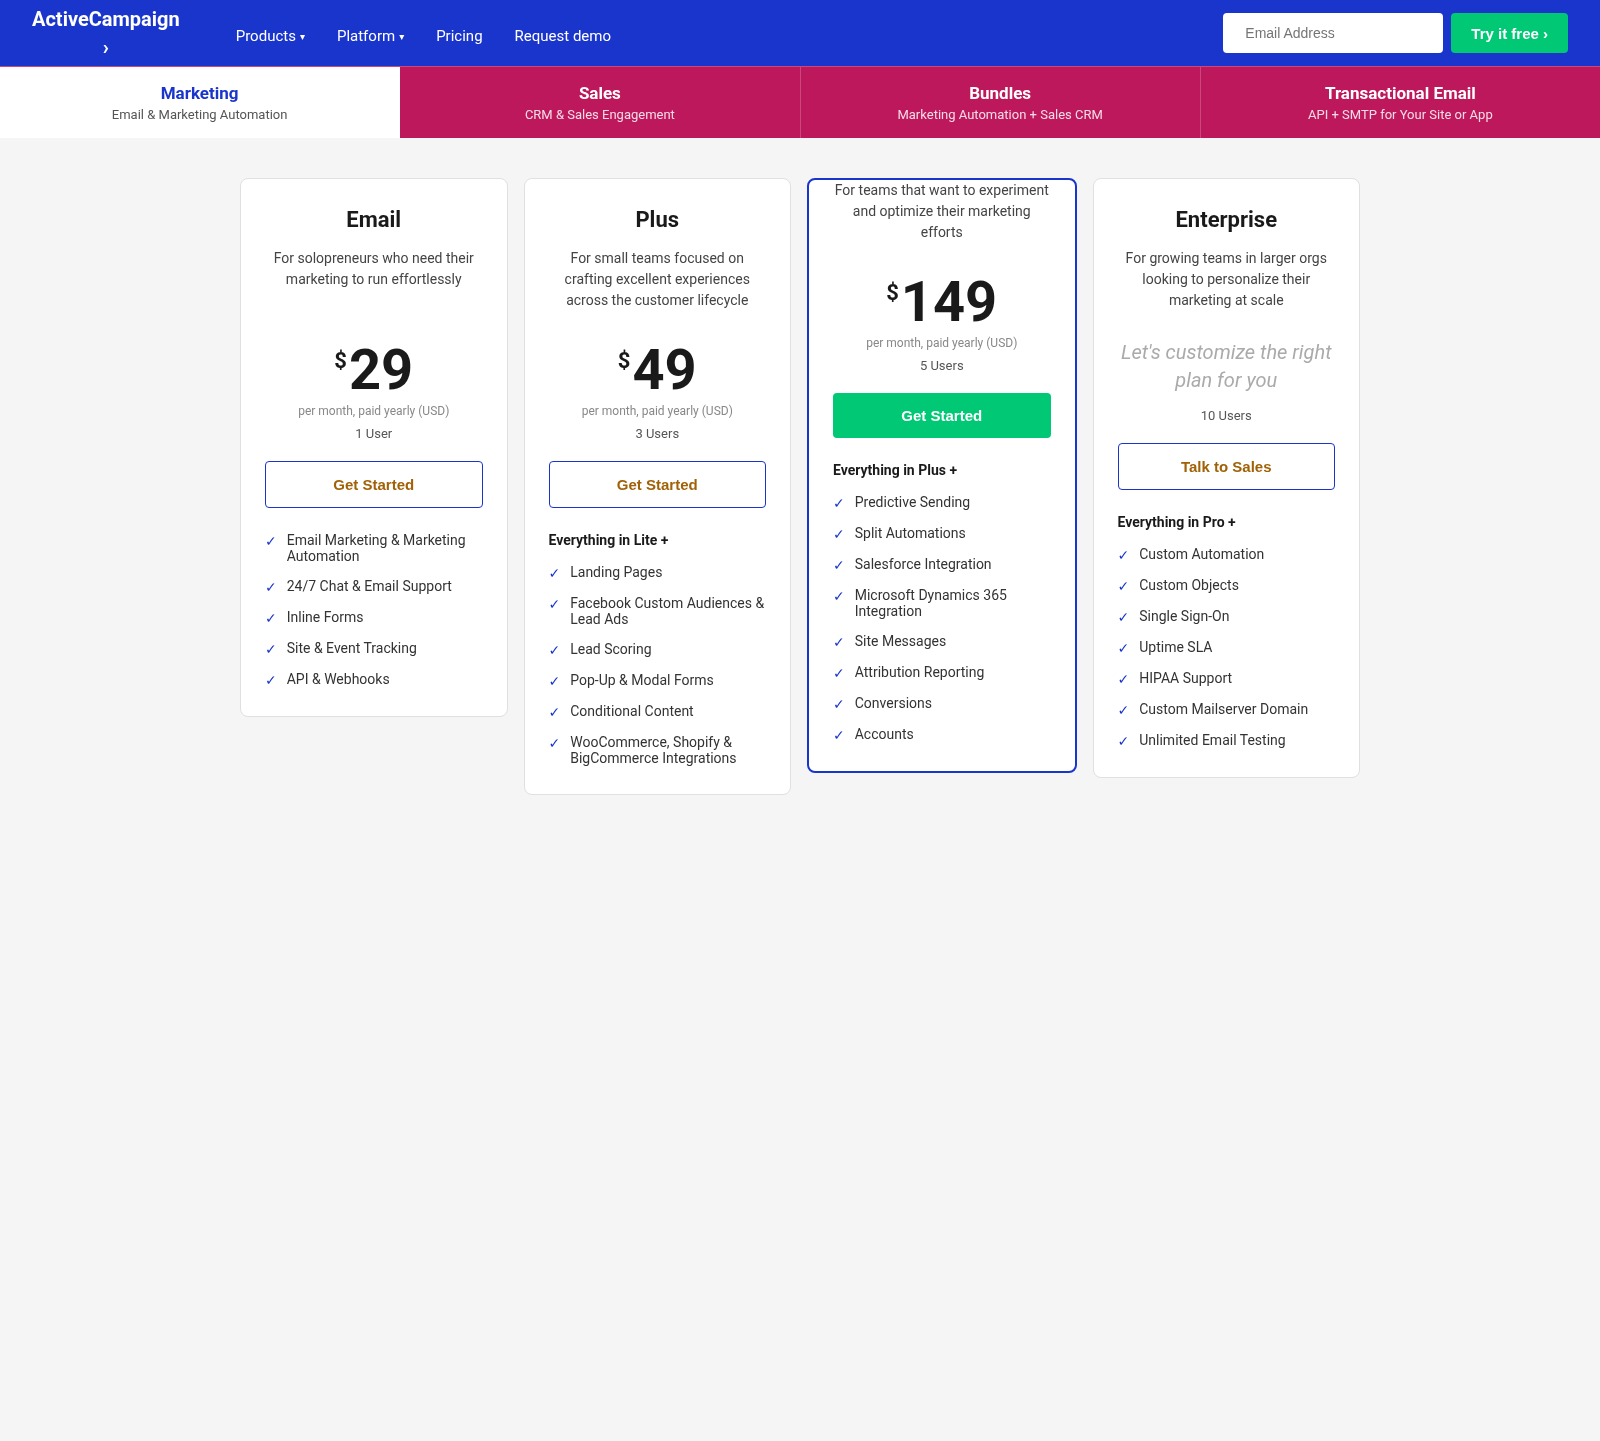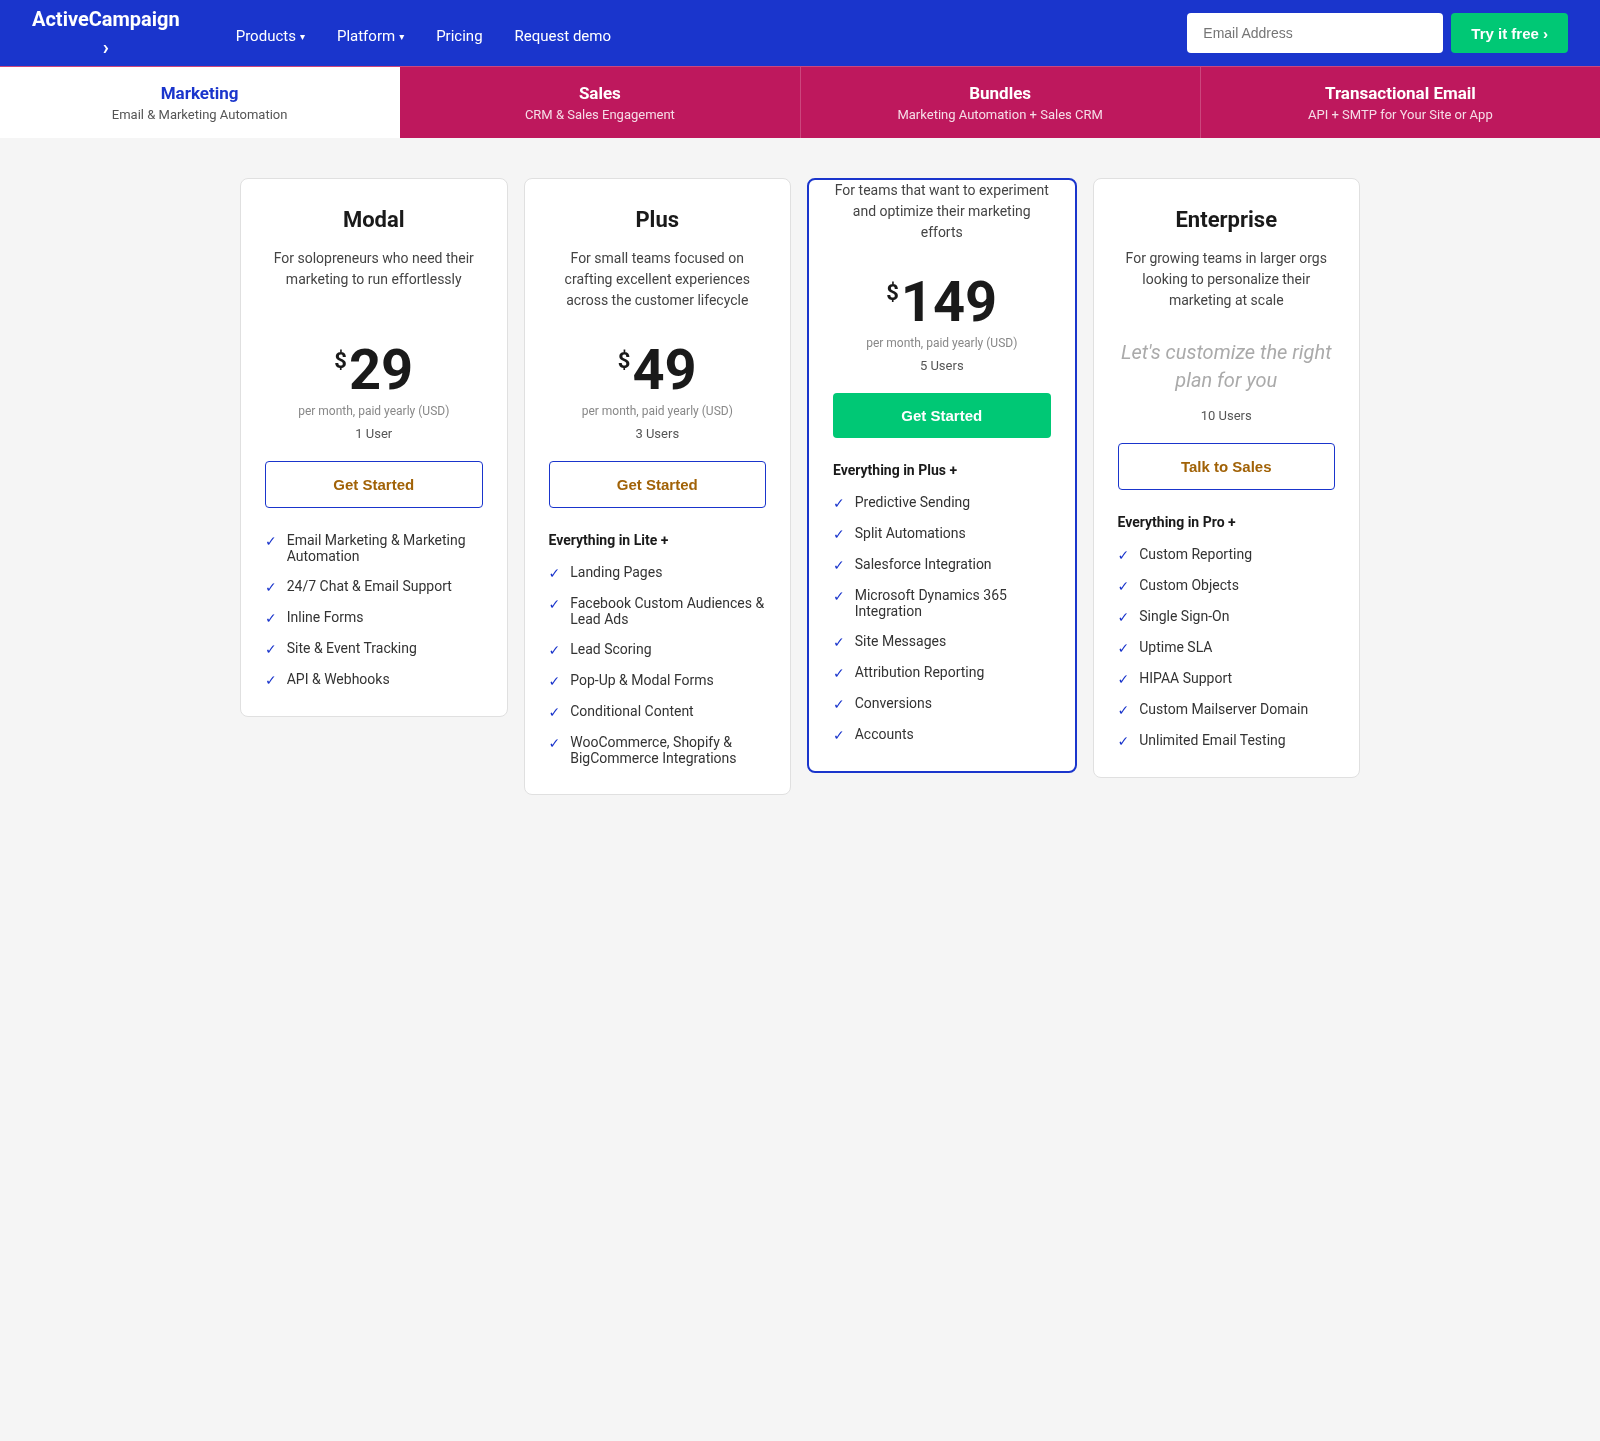--- a/index.html
+++ b/index.html
@@ -34,23 +34,23 @@
       display: flex; align-items: center; gap: 4px;
       text-decoration: none;
       border-radius: 4px;
     }
     .nav-link .chevron { font-size: 10px; }
     .nav-spacer { flex: 1; }
     .nav-email-input {
       height: 40px;
       border: none;
       border-radius: 4px;
-      padding: 0 16px;
+      padding: 0 22px;
       font-size: 14px;
-      width: 256px;
+      width: 220px;
       outline: none;
       background: white;
       color: #333;
     }
     .nav-try-btn {
       background: #00c875;
       color: white;
       border: none;
       border-radius: 4px;
       padding: 0 20px;
@@ -306,21 +306,21 @@
   <div class="cat-tab">
     <div class="cat-tab-title">Transactional Email</div>
     <div class="cat-tab-sub">API + SMTP for Your Site or App</div>
   </div>
 </div>
 
 <div class="main-content">
   <div class="pricing-row">
 
     <div class="pricing-card">
-      <div class="plan-name">Modal</div>
+      <div class="plan-name">Email</div>
       <div class="plan-desc">For solopreneurs who need their marketing to run effortlessly</div>
       <div class="plan-price-area">
         <div class="plan-price">
           <span class="price-dollar">$</span>
           <span class="price-amount">29</span>
         </div>
         <div class="price-period">per month, paid yearly (USD)</div>
       </div>
       <div class="price-users">1 User</div>
       <button class="plan-cta-outline">Get Started</button>
@@ -440,21 +440,21 @@
     <div class="pricing-card">
       <div class="plan-name">Enterprise</div>
       <div class="plan-desc">For growing teams in larger orgs looking to personalize their marketing at scale</div>
       <div class="enterprise-custom">Let's customize the right plan for you</div>
       <div class="price-users" style="margin-bottom:20px;">10 Users</div>
       <button class="plan-cta-outline">Talk to Sales</button>
       <div class="plan-includes">Everything in Pro +</div>
       <ul class="plan-features">
         <li>
             <span class="feature-check">✓</span>
-            <span>Custom Reporting</span>
+            <span>Custom Automation</span>
           </li>
         <li>
             <span class="feature-check">✓</span>
             <span>Custom Objects</span>
           </li>
         <li>
             <span class="feature-check">✓</span>
             <span>Single Sign-On</span>
           </li>
         <li>

